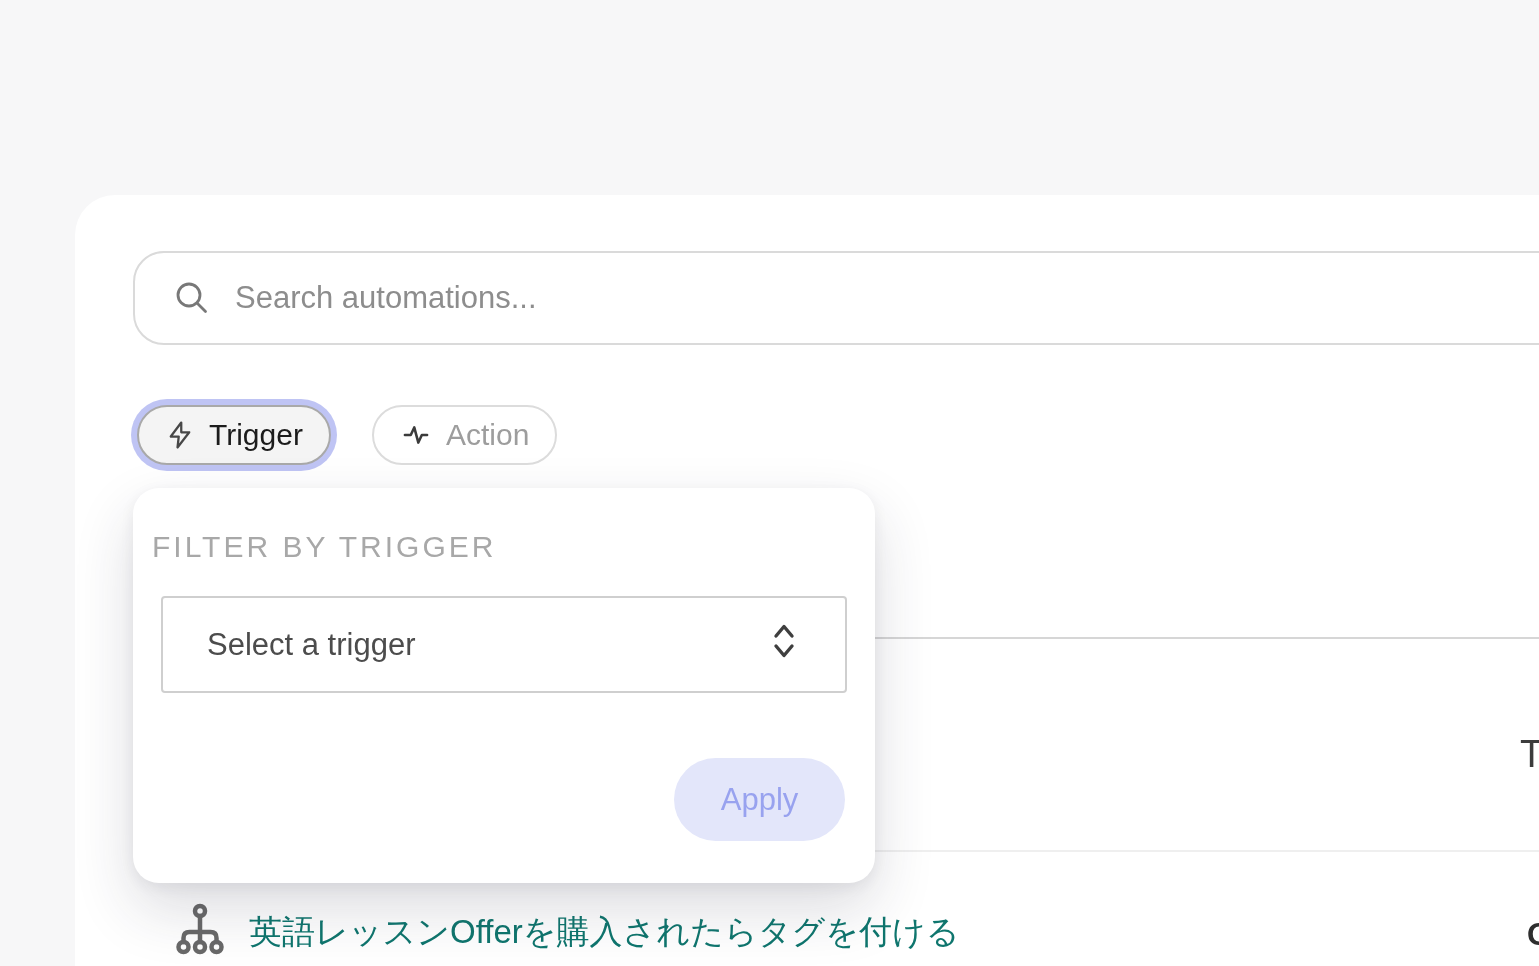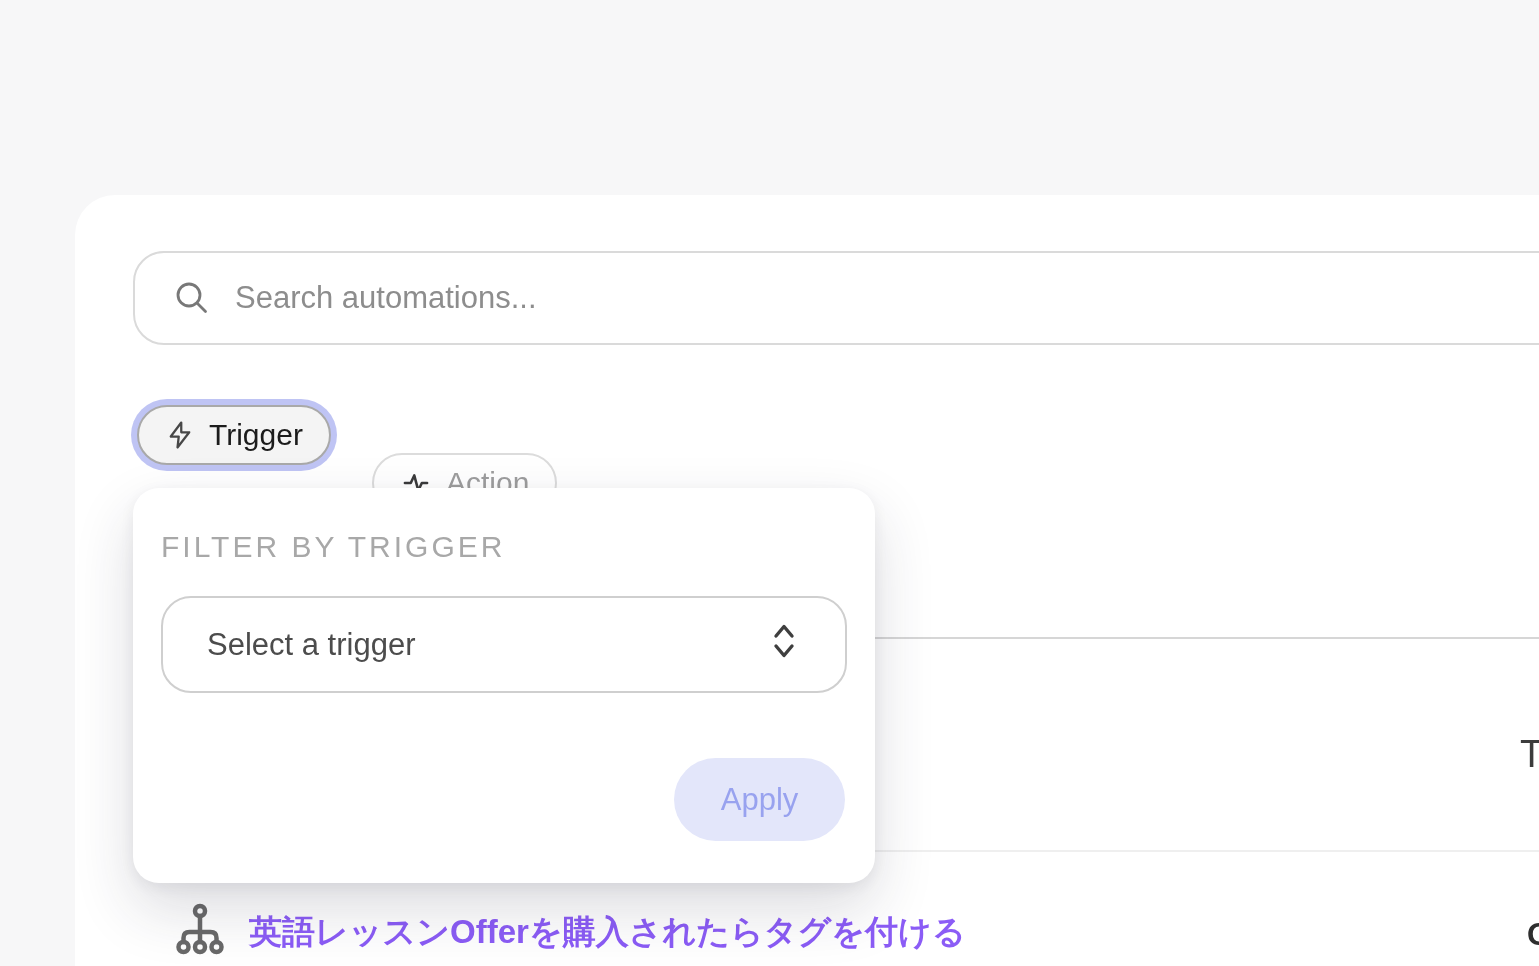--- a/index.html
+++ b/index.html
@@ -80,21 +80,20 @@
     border: 2px solid #a9a9a9;
     color: #1c1c1c;
     box-shadow: 0 0 0 6px #bfc4f4;
   }
   .chip-action {
     left: 372px;
     top: 405px;
     background: #ffffff;
     border: 2px solid #dcdcdc;
     color: #9d9d9d;
-    margin-top: 48px;
   }
   .chip svg { flex: 0 0 auto; }
   
   .divider-strong {
     position: absolute;
     left: 133px;
     top: 637px;
     width: 1406px;
     height: 2px;
     background: #d6d6d6;
@@ -120,22 +119,22 @@
     left: 176px;
     top: 902px;
     width: 48px;
     height: 54px;
   }
   .row-name {
     position: absolute;
     left: 249px;
     top: 910px;
     font-size: 33px;
-    font-weight: 700;
-    color: #8b5cf6;
+    font-weight: 400;
+    color: #0f766e;
     white-space: nowrap;
     cursor: pointer;
   }
   .row-trigger-clipped {
     position: absolute;
     left: 1527px;
     top: 917px;
     font-size: 31px;
     font-weight: 600;
     color: #2e2e2e;
@@ -148,37 +147,37 @@
     top: 488px;
     width: 742px;
     height: 395px;
     background: #ffffff;
     border-radius: 26px;
     box-shadow: 0 26px 60px rgba(40, 40, 60, 0.16), 0 4px 14px rgba(40, 40, 60, 0.07);
     z-index: 5;
   }
   .popover-heading {
     position: absolute;
-    left: 28px;
+    left: 19px;
     top: 42px;
     font-size: 30px;
     font-weight: 400;
     letter-spacing: 3px;
     color: #a8a8a8;
     text-transform: uppercase;
   }
   .trigger-select {
     position: absolute;
     left: 28px;
     top: 108px;
     width: 686px;
     height: 97px;
     box-sizing: border-box;
     border: 2px solid #cfcfcf;
-    border-radius: 30px;
+    border-radius: 4px;
     background: #ffffff;
     display: flex;
     align-items: center;
     justify-content: space-between;
     padding: 0 46px 0 44px;
     font-size: 31px;
     color: #4c4c4c;
     cursor: pointer;
   }
   .apply-button {

